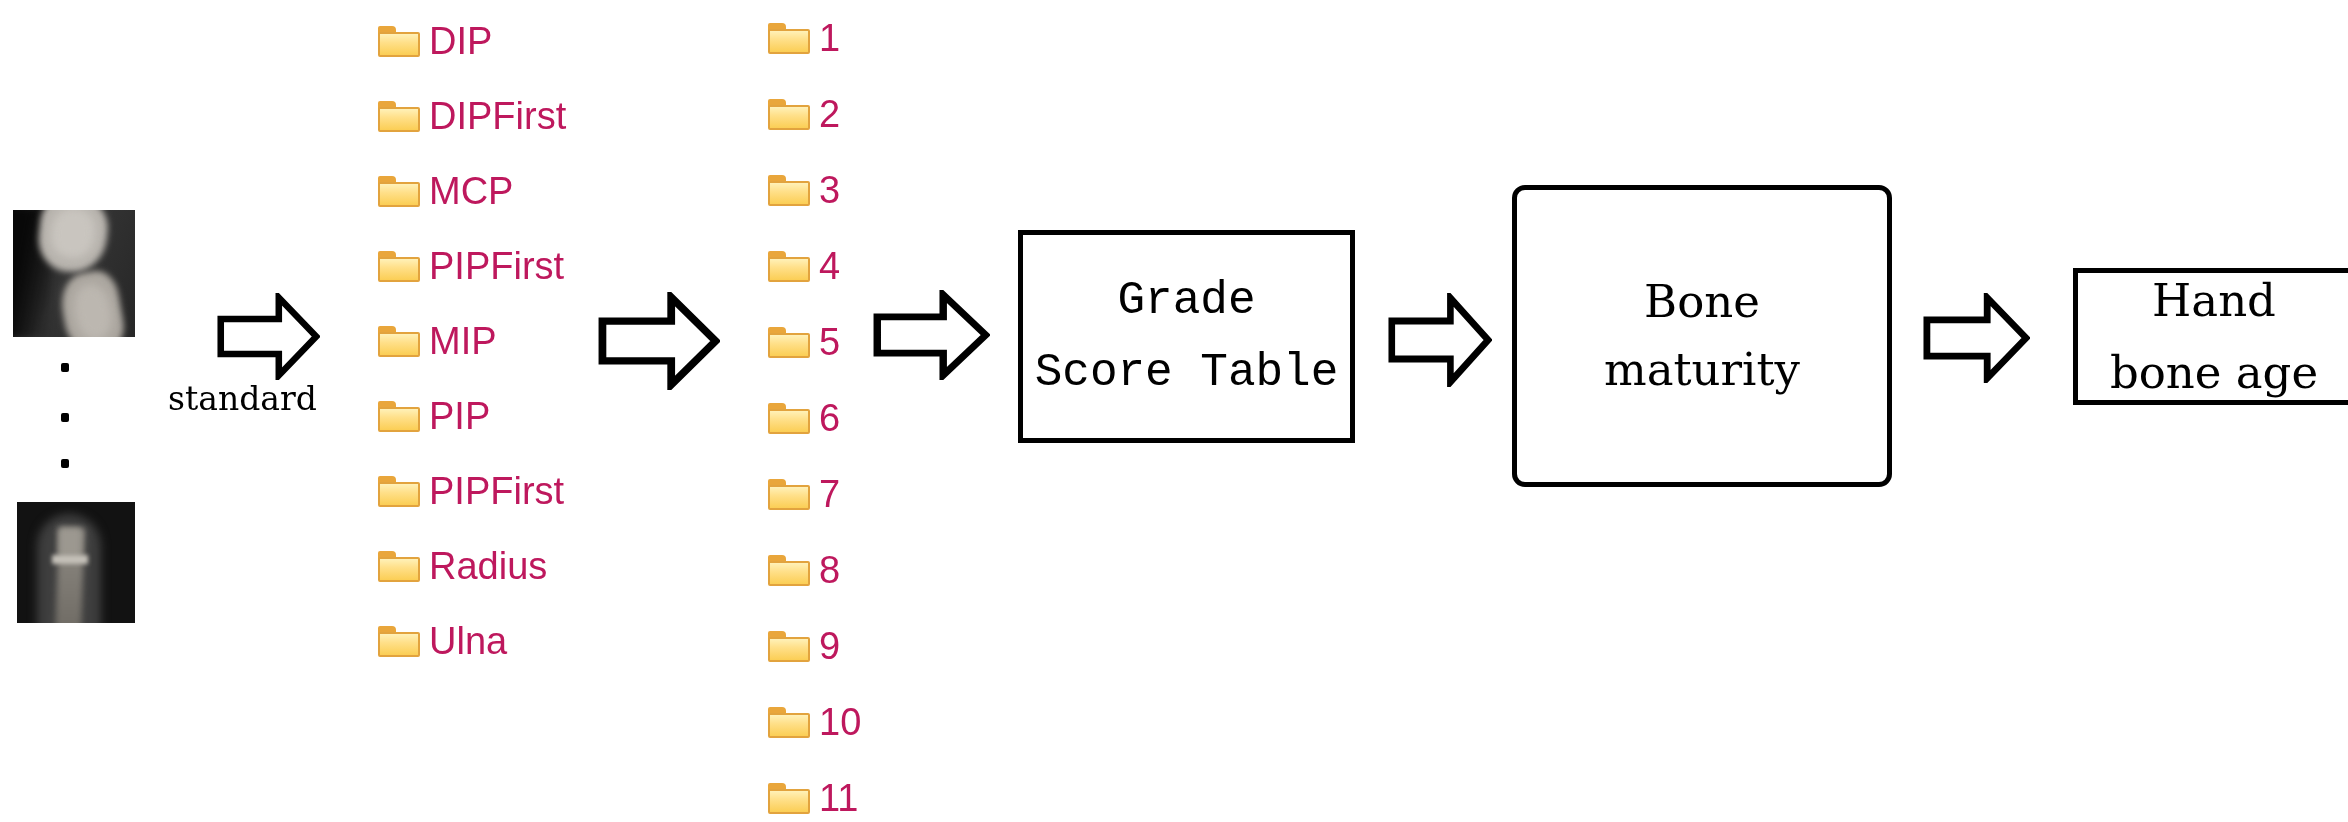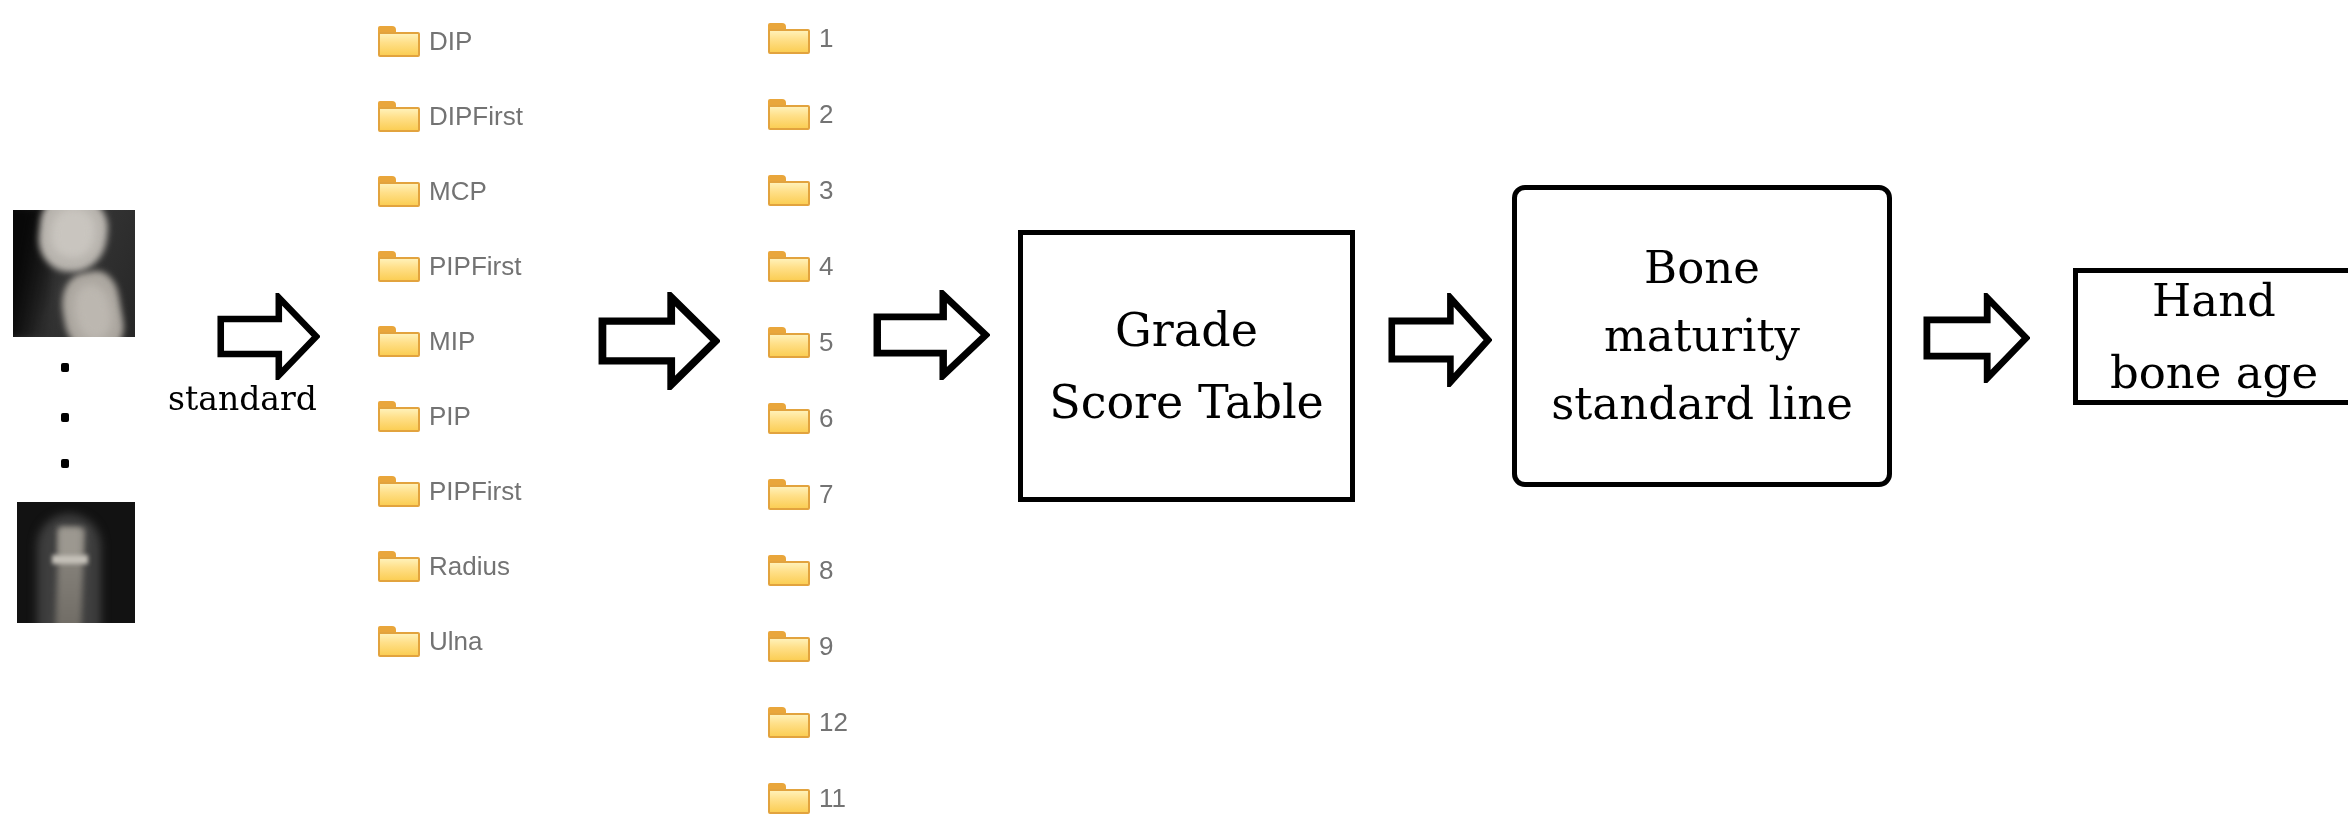--- a/index.html
+++ b/index.html
@@ -47,26 +47,26 @@
   .folders{position:absolute;list-style:none;margin:0;padding:0;}
   .folders li{display:flex;align-items:center;height:31px;gap:9px;}
   .col1 li{margin-bottom:44px;}
   .col2 li{margin-bottom:45px;}
   .folder-icon{position:relative;width:42px;height:31px;flex:0 0 42px;}
   .folder-icon .tab{position:absolute;left:0;top:0;width:18px;height:13px;background:#e9a63b;
                     border-radius:2px 4px 0 0;}
   .folder-icon .front{position:absolute;left:0;top:6px;width:42px;height:25px;box-sizing:border-box;
                     background:linear-gradient(180deg,#fff1b8 0%,#ffe08a 40%,#fbce55 100%);
                     border:2px solid #e2a33e;border-radius:2px;}
-  .folder-label{font-family:"Liberation Sans",sans-serif;font-size:26px;color:#737373;}
+  .folder-label{font-family:"Liberation Sans",sans-serif;font-size:38px;color:#be185d;}
 
   
   .pbox{position:absolute;box-sizing:border-box;border:5px solid #000;background:#fff;
         display:flex;flex-direction:column;justify-content:center;text-align:center;}
-  .box1{left:1018px;top:230px;width:337px;height:272px;font-size:46px;line-height:72px;}
+  .box1{left:1018px;top:230px;width:337px;height:213px;font-size:46px;line-height:72px;font-family:Liberation Mono, monospace;}
   .box2{left:1512px;top:185px;width:380px;height:302px;font-size:45px;line-height:68px;border-radius:13px;}
   .box3{left:2048px;top:268px;width:282px;height:137px;font-size:45px;line-height:72px;margin-left:25px;}
   .pbox div{white-space:nowrap;}
 </style>
 </head>
 <body>
 
 <div id="canvas">
 
   <div class="xray xray1">
@@ -250,40 +250,39 @@
           <i class="tab"></i>
           <i class="front"></i>
         </span>
       <span class="folder-label">9</span>
     </li>
       <li>
       <span class="folder-icon">
           <i class="tab"></i>
           <i class="front"></i>
         </span>
-      <span class="folder-label">12</span>
+      <span class="folder-label">10</span>
     </li>
       <li>
       <span class="folder-icon">
           <i class="tab"></i>
           <i class="front"></i>
         </span>
       <span class="folder-label">11</span>
     </li>
     </ul>
 
   <div class="pbox box1">
     <div>Grade</div>
     <div>Score Table</div>
   </div>
 
   <div class="pbox box2">
     <div>Bone</div>
     <div>maturity</div>
-    <div>standard line</div>
   </div>
 
   <div class="pbox box3">
     <div>Hand</div>
     <div>bone age</div>
   </div>
 
 </div>
 
 </body></html>

